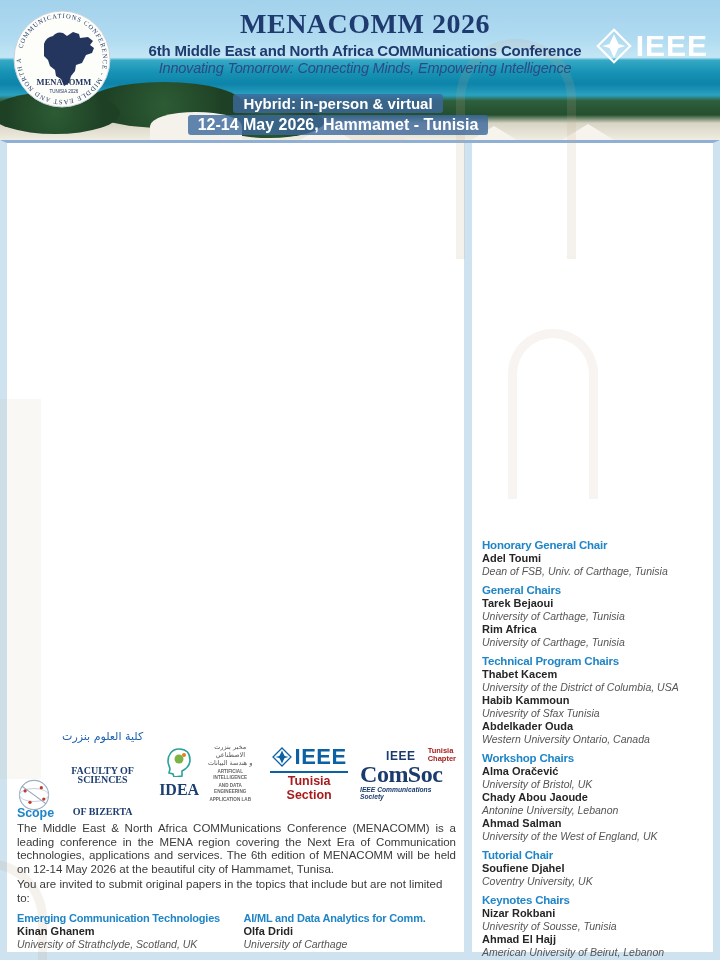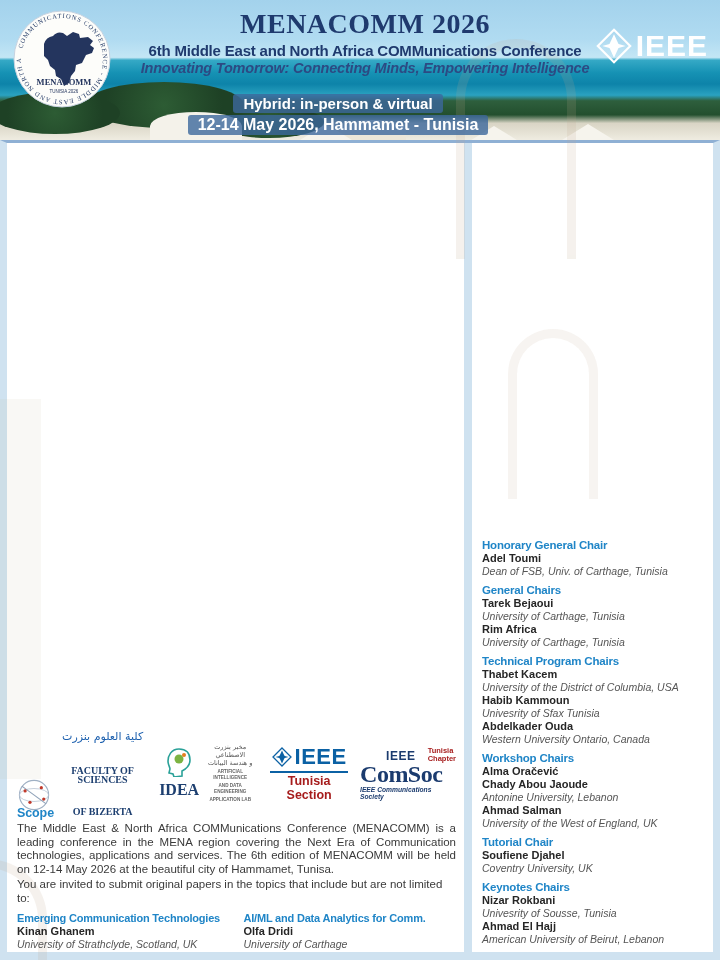--- a/index.html
+++ b/index.html
@@ -15,21 +15,21 @@
       #2e5f3d 72%, #234f2e 82%,
       #d9d5c5 88%, #efece1 100%); }
   .bush { position:absolute; border-radius:50%; background:radial-gradient(circle,#2d5c34 0%,#1e4125 70%); }
   .dome { position:absolute; background:#f4f2ea; border-radius:50% 50% 0 0; }
   .umb { position:absolute; width:0; height:0; border-left:26px solid transparent; border-right:26px solid transparent; border-bottom:16px solid #f6f4ed; }
 
   .seal { position:absolute; left:12px; top:4px; z-index:3; }
   .hdr-text { position:absolute; left:118px; right:108px; top:8px; text-align:center; z-index:2; }
   .hdr-title { font-family:"Liberation Serif", serif; font-weight:bold; font-size:28px; letter-spacing:.5px; color:#1f3a6e; }
   .hdr-sub { font-weight:bold; font-size:15px; color:#1f3a6e; margin-top:2px; letter-spacing:-.2px; }
-  .hdr-tag { font-weight:bold; font-style:italic; font-size:14.5px; color:#2c4a83; margin-top:1px; letter-spacing:-.2px; }
+  .hdr-tag { font-weight:normal; font-style:italic; font-size:14.5px; color:#2c4a83; margin-top:1px; letter-spacing:-.2px; }
   .ieee-master { position:absolute; right:12px; top:28px; display:flex; align-items:center; gap:4px; z-index:2; }
   .ieee-master .txt { color:#fff; font-weight:bold; font-size:30px; letter-spacing:1px; }
   .banner { position:absolute; left:0; right:44px; bottom:5px; text-align:center; z-index:2; }
   .banner span { display:inline-block; background:rgba(60,104,156,.8); color:#fff; font-weight:bold;
     padding:1px 10px; border-radius:3px; }
   .banner .l1 { font-size:15px; margin-bottom:2px; }
   .banner .l2 { font-size:16px; }
 
   
   .content { display:flex; height:820px; border-left:7px solid #cfe2f0; border-right:7px solid #cfe2f0;
@@ -253,20 +253,21 @@
             <div class="sb-name">Thabet Kacem</div>
             <div class="sb-aff">University of the District of Columbia, USA</div>
             <div class="sb-name">Habib Kammoun</div>
             <div class="sb-aff">Univesrity of Sfax Tunisia</div>
             <div class="sb-name">Abdelkader Ouda</div>
             <div class="sb-aff">Western University Ontario, Canada</div>
           </div>
           <div class="sb-section">
             <h3 class="sb-title">Workshop Chairs</h3>
             <div class="sb-name">Alma Oračević</div>
+            <div class="sb-aff">University of Bristol, UK</div>
             <div class="sb-name">Chady Abou Jaoude</div>
             <div class="sb-aff">Antonine University, Lebanon</div>
             <div class="sb-name">Ahmad Salman</div>
             <div class="sb-aff">University of the West of England, UK</div>
           </div>
           <div class="sb-section">
             <h3 class="sb-title">Tutorial Chair</h3>
             <div class="sb-name">Soufiene Djahel</div>
             <div class="sb-aff">Coventry University, UK</div>
           </div>

